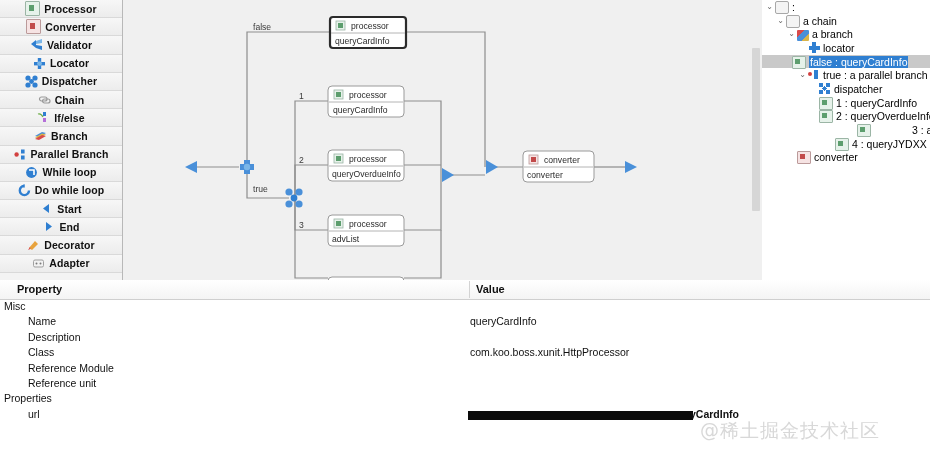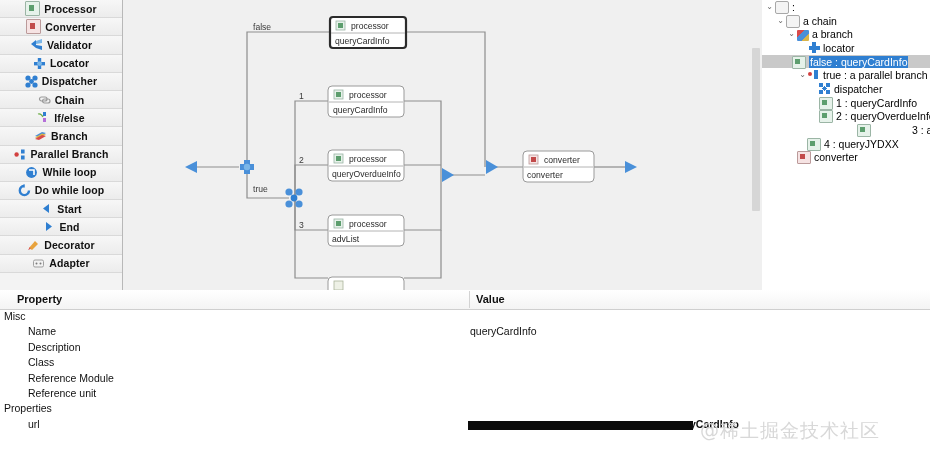--- a/index.html
+++ b/index.html
@@ -65,21 +65,21 @@
        radial-gradient(circle at 9px 2px,#2f7fd1 0 2.3px,transparent 2.4px),
        radial-gradient(circle at 2px 9px,#2f7fd1 0 2.3px,transparent 2.4px),
        radial-gradient(circle at 9px 9px,#2f7fd1 0 2.3px,transparent 2.4px),
        radial-gradient(circle at 5.5px 5.5px,#2f7fd1 0 2px,transparent 2.1px);}
   .t-proc{width:10px;height:10px;margin-top:1px;background:#e6f2ea;border:1px solid #9bb5a5;border-radius:1px;}
   .t-proc:after{content:"";position:absolute;left:2px;top:2px;width:5px;height:5px;background:#5d9e6e;}
   .t-conv{width:10px;height:10px;margin-top:1px;background:#f6e3e3;border:1px solid #bb9a9a;border-radius:1px;}
   .t-conv:after{content:"";position:absolute;left:2px;top:2px;width:5px;height:5px;background:#c24a4a;}
 
   
-  .proptbl{position:absolute;left:0;top:290px;width:930px;height:161px;background:#ffffff;}
+  .proptbl{position:absolute;left:0;top:280px;width:930px;height:161px;background:#ffffff;}
   .ptbl-head{position:absolute;left:0;top:0;width:930px;height:19px;
              background:linear-gradient(to bottom,#ffffff,#f4f4f4);border-bottom:1px solid #cfcfcf;}
   .ptbl-head .cell{position:absolute;top:0;height:19px;line-height:19px;font-size:11px;font-weight:bold;color:#111;}
   .ptbl-head .c1{left:17px;}
   .ptbl-head .c2{left:476px;}
   .ptbl-head .divline{position:absolute;left:469px;top:1px;width:1px;height:17px;background:#d3d3d3;}
   .ptbl-body{position:absolute;left:0;top:19px;width:930px;height:142px;}
   .prow{position:relative;height:15.4px;}
   .pname{position:absolute;left:4px;top:0;font-size:10.5px;color:#111;line-height:15.4px;white-space:nowrap;}
   .prow.indent .pname{left:28px;}
@@ -406,21 +406,21 @@
         <div class="trow" style="padding-left: 46px;">
           <span class="twist"></span>
           <span class="tico t-proc"></span>
           <span class="tlbl">2 : queryOverdueInfo</span>
         </div>
         <div class="trow" style="padding-left: 46px; gap: 38px;">
           <span class="twist"></span>
           <span class="tico t-proc"></span>
           <span class="tlbl">3 : advList</span>
         </div>
-        <div class="trow" style="padding-left: 34px;">
+        <div class="trow" style="padding-left: 62px;">
           <span class="twist"></span>
           <span class="tico t-proc"></span>
           <span class="tlbl">4 : queryJYDXX</span>
         </div>
         <div class="trow" style="padding-left: 24px;">
           <span class="twist"></span>
           <span class="tico t-conv"></span>
           <span class="tlbl">converter</span>
         </div>
       </div>
@@ -438,20 +438,21 @@
         </div>
         <div class="prow indent">
           <span class="pname">Name</span>
           <span class="pval">queryCardInfo</span>
         </div>
         <div class="prow indent">
           <span class="pname">Description</span>
         </div>
         <div class="prow indent">
           <span class="pname">Class</span>
+          <span class="pval">com.koo.boss.xunit.HttpProcessor</span>
         </div>
         <div class="prow indent">
           <span class="pname">Reference Module</span>
         </div>
         <div class="prow indent">
           <span class="pname">Reference unit</span>
         </div>
         <div class="prow">
           <span class="pname">Properties</span>
         </div>

